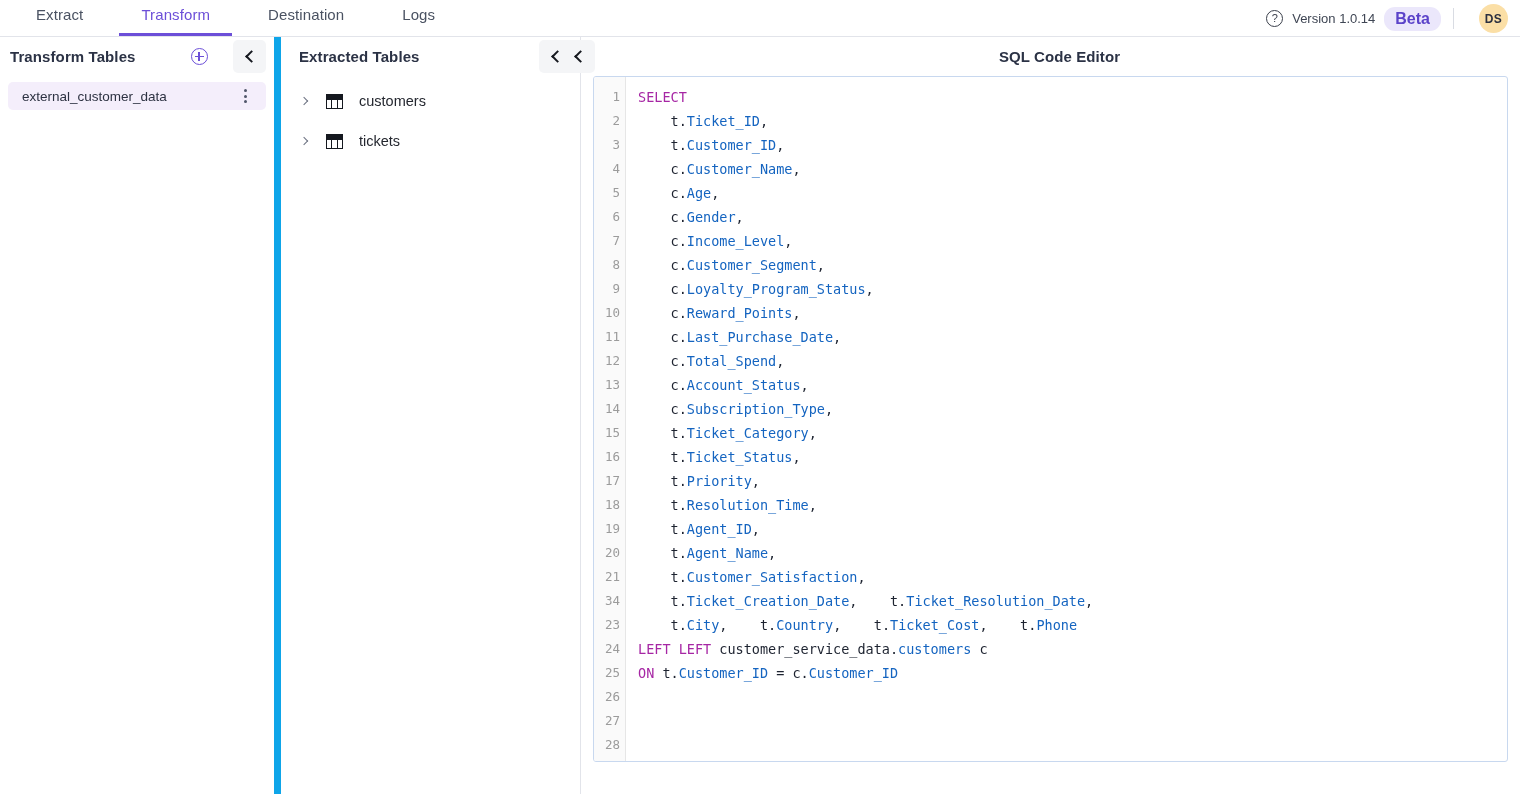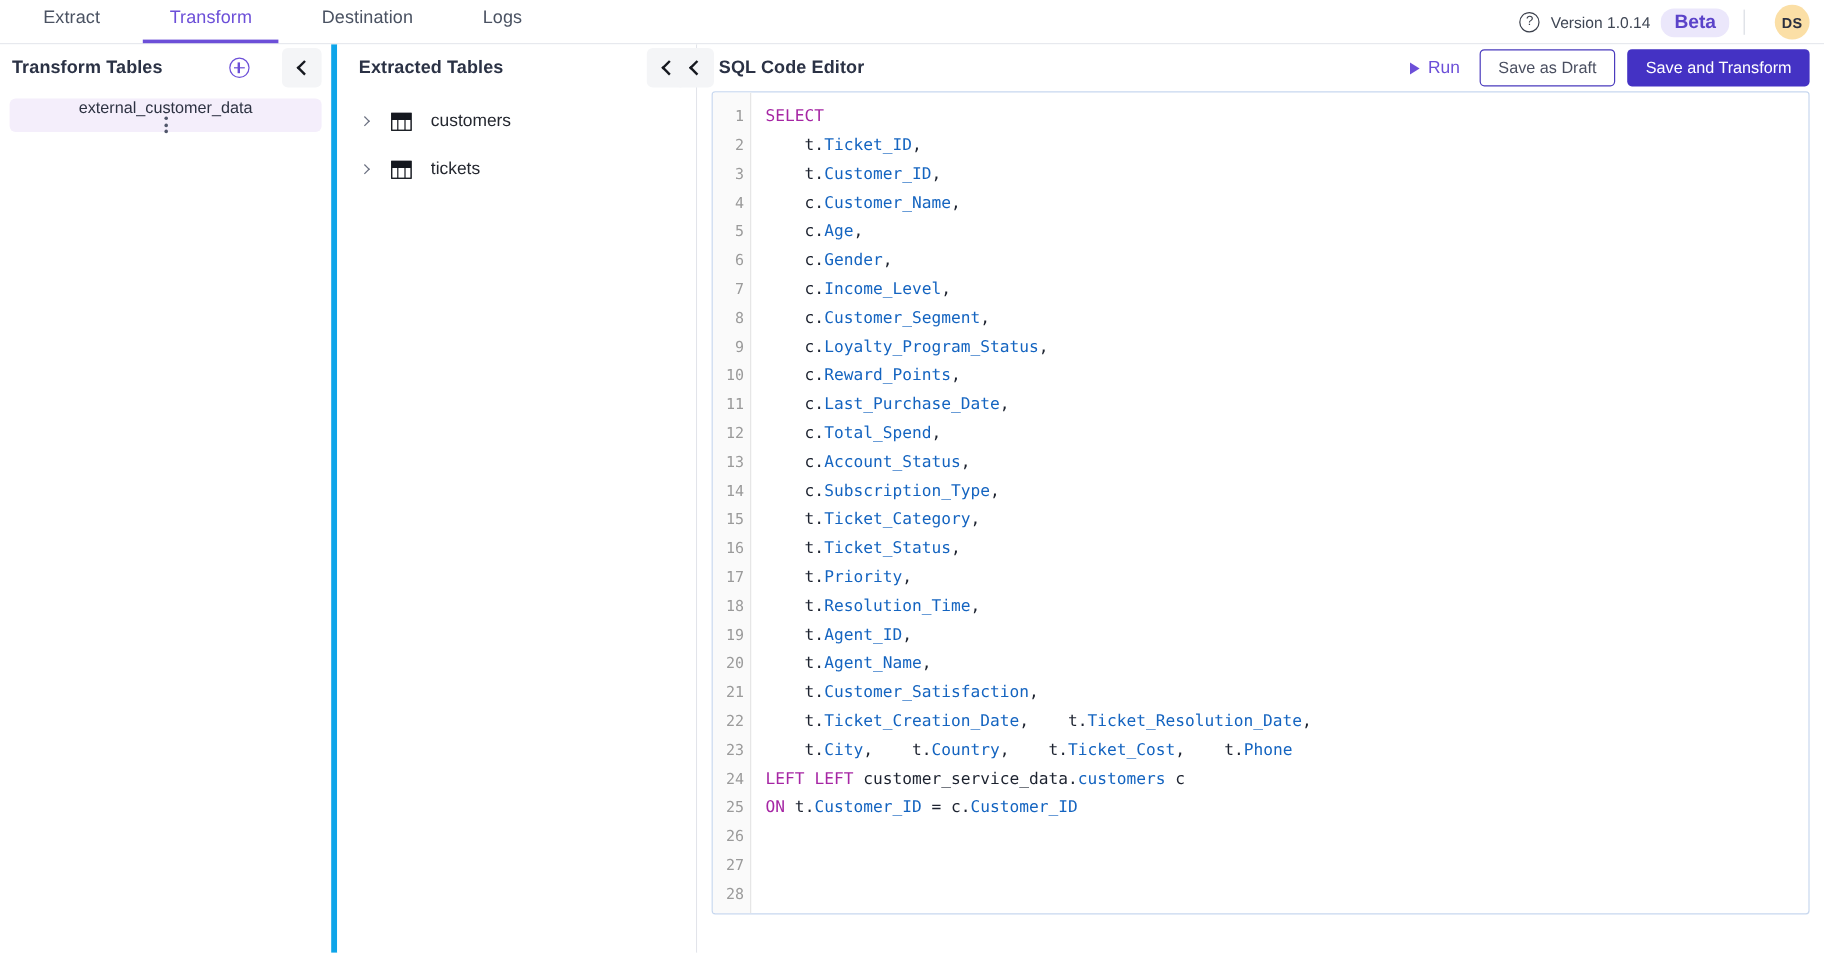--- a/index.html
+++ b/index.html
@@ -95,21 +95,21 @@
     display: flex;
     height: 757px;
     width: 1520px;
   }
 
   
   .panel-transform {
     width: 281px;
     min-width: 281px;
     background: #ffffff;
-    border-right: 5px solid #0ea5e9;
+    border-right: 7px solid #0ea5e9;
     position: relative;
   }
   .panel-head {
     height: 39px;
     display: flex;
     align-items: center;
     padding: 0 8px 0 10px;
     position: relative;
   }
   .panel-title {
@@ -152,24 +152,23 @@
   }
   .tt-collapse { right: 8px; top: 3px; }
 
   .table-list { padding: 6px 8px 0 8px; }
   .tt-item {
     height: 28px;
     background: #f4eefb;
     border-radius: 5px;
     display: flex;
     align-items: center;
-    padding: 0 4px;
+    padding: 0 14px;
     cursor: pointer;
     justify-content: space-between;
-    flex-direction: column;
   }
   .tt-item-label {
     font-size: 13.5px;
     color: #2d3242;
   }
   .kebab {
     width: 14px; height: 16px;
     display: flex; flex-direction: column;
     align-items: center; justify-content: center;
     gap: 2.5px;
@@ -235,20 +234,21 @@
     position: relative;
     display: flex;
     flex-direction: column;
   }
   .sql-head {
     height: 39px;
     display: flex;
     align-items: center;
     padding-left: 18px;
     position: relative;
+    justify-content: center;
   }
   .sql-collapse { left: -19px; top: 3px; }
   .sql-title {
     font-size: 15px;
     font-weight: 700;
     color: #2b3245;
     letter-spacing: .1px;
   }
   .sql-actions {
     position: absolute;
@@ -411,28 +411,20 @@
       </div>
     </div>
   </div>
 
   <div class="panel-sql">
     <div class="sql-head">
       <div class="collapse-btn sql-collapse">
         <div class="chev-left"></div>
       </div>
       <div class="sql-title">SQL Code Editor</div>
-      <div class="sql-actions">
-        <div class="run-btn">
-          <span class="play-tri"></span>
-          <span>Run</span>
-        </div>
-        <button class="draft-btn">Save as Draft</button>
-        <button class="transform-btn">Save and Transform</button>
-      </div>
     </div>
 
     <div class="editor-wrap">
       <div class="gutter">
           <div>1</div>
           <div>2</div>
           <div>3</div>
           <div>4</div>
           <div>5</div>
           <div>6</div>
@@ -444,21 +436,21 @@
           <div>12</div>
           <div>13</div>
           <div>14</div>
           <div>15</div>
           <div>16</div>
           <div>17</div>
           <div>18</div>
           <div>19</div>
           <div>20</div>
           <div>21</div>
-          <div>22</div>
+          <div>34</div>
           <div>23</div>
           <div>24</div>
           <div>25</div>
           <div>26</div>
           <div>27</div>
           <div>28</div>
         </div>
       <div class="code">
           <div class="ln"><span class="kw">SELECT</span></div>
           <div class="ln"><span class="pln">    t.</span><span class="idn">Ticket_ID</span><span class="punc">,</span></div>

